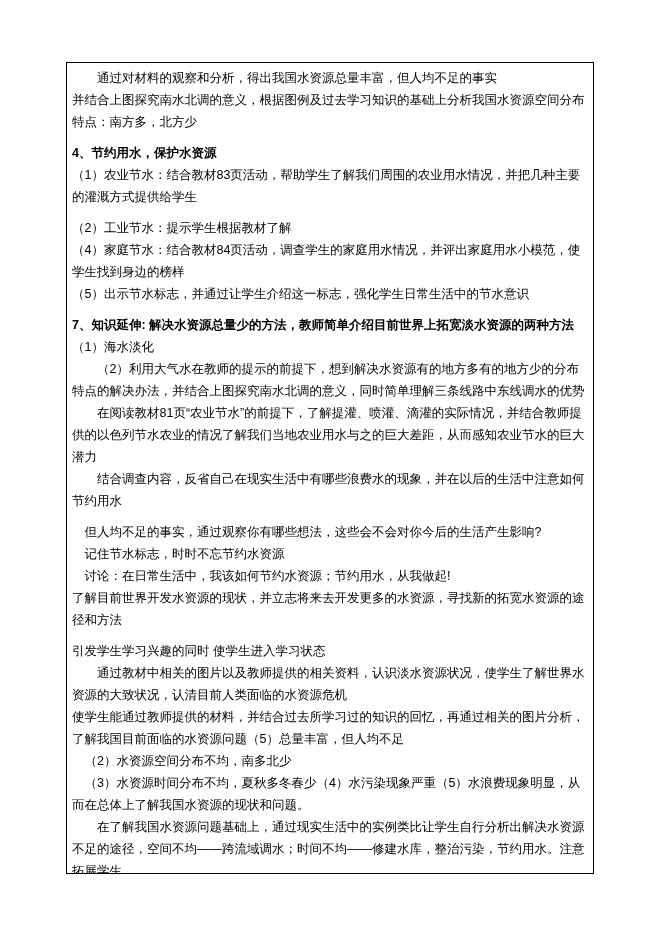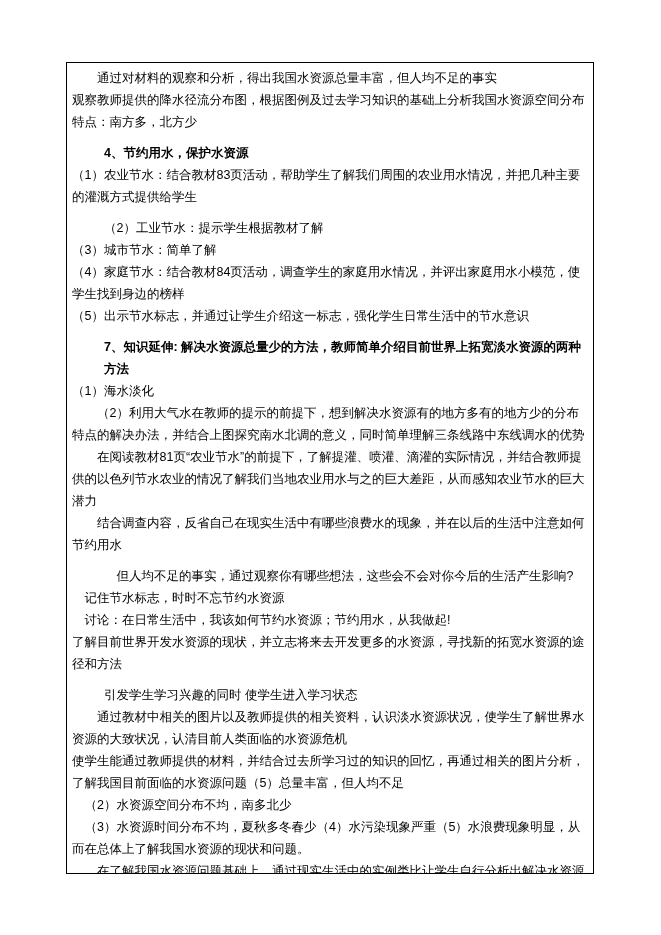--- a/index.html
+++ b/index.html
@@ -40,35 +40,33 @@
     font-weight: bold;
   }
   .table-cell p.indent-1 {
     text-indent: 1em;
   }
   .table-cell p.indent-2 {
     text-indent: 2em;
   }
   .table-cell p.gap {
     margin-top: 9px;
-    margin-left: 32px;
   }
 </style>
 </head>
 <body>
 
 <div class="page">
   <div class="table-cell">
     <div>
         <p class="indent-2">通过对材料的观察和分析，得出我国水资源总量丰富，但人均不足的事实</p>
-        <p>观察教师提供的降水径流分布图，根据图例及过去学习知识的基础上分析我国水资源空间分布特点：南方多，北方少</p>
+        <p>并结合上图探究南水北调的意义，根据图例及过去学习知识的基础上分析我国水资源空间分布特点：南方多，北方少</p>
         <p class="bold gap">4、节约用水，保护水资源</p>
         <p>（1）农业节水：结合教材83页活动，帮助学生了解我们周围的农业用水情况，并把几种主要的灌溉方式提供给学生</p>
         <p class="gap">（2）工业节水：提示学生根据教材了解</p>
-        <p>（3）城市节水：简单了解</p>
         <p>（4）家庭节水：结合教材84页活动，调查学生的家庭用水情况，并评出家庭用水小模范，使学生找到身边的榜样</p>
         <p>（5）出示节水标志，并通过让学生介绍这一标志，强化学生日常生活中的节水意识</p>
         <p class="bold gap">7、知识延伸: 解决水资源总量少的方法，教师简单介绍目前世界上拓宽淡水资源的两种方法</p>
         <p>（1）海水淡化</p>
         <p class="indent-2">（2）利用大气水在教师的提示的前提下，想到解决水资源有的地方多有的地方少的分布特点的解决办法，并结合上图探究南水北调的意义，同时简单理解三条线路中东线调水的优势</p>
         <p class="indent-2">在阅读教材81页“农业节水”的前提下，了解提灌、喷灌、滴灌的实际情况，并结合教师提供的以色列节水农业的情况了解我们当地农业用水与之的巨大差距，从而感知农业节水的巨大潜力</p>
         <p class="indent-2">结合调查内容，反省自己在现实生活中有哪些浪费水的现象，并在以后的生活中注意如何节约用水</p>
         <p class="indent-1 gap">但人均不足的事实，通过观察你有哪些想法，这些会不会对你今后的生活产生影响?</p>
         <p class="indent-1">记住节水标志，时时不忘节约水资源</p>
         <p class="indent-1">讨论：在日常生活中，我该如何节约水资源；节约用水，从我做起!</p>

